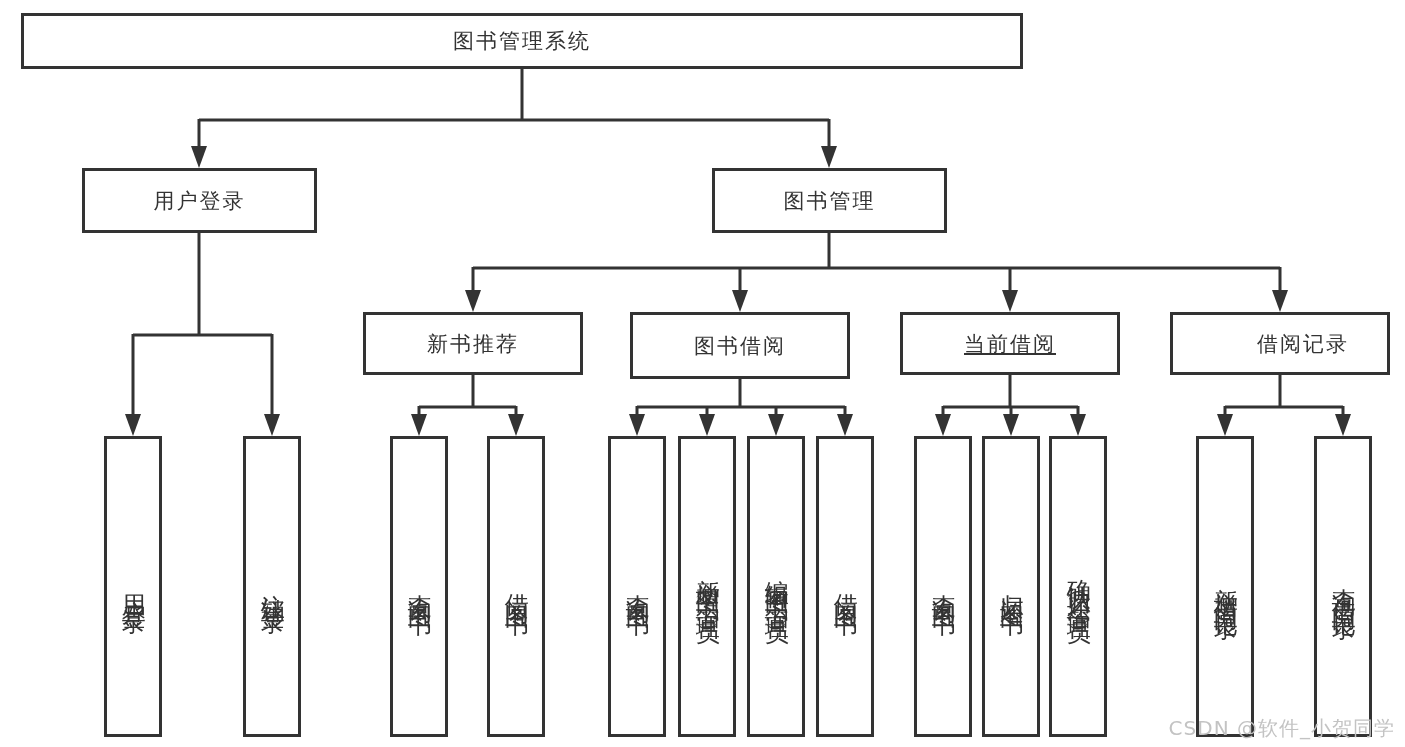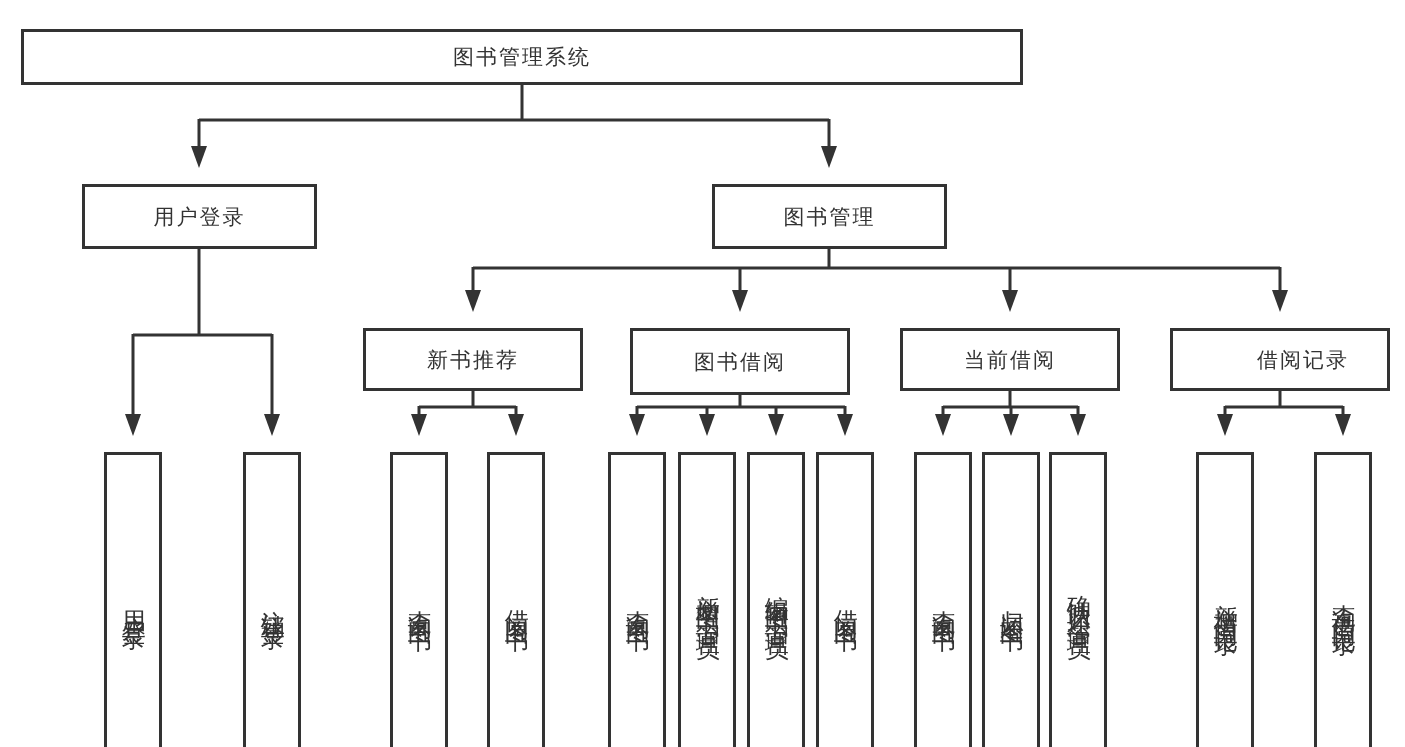--- a/index.html
+++ b/index.html
@@ -19,21 +19,20 @@
   }
   .box {
     position: absolute;
     background: #ffffff;
     border: 3px solid #333333;
     box-sizing: border-box;
     display: flex;
     align-items: center;
     justify-content: center;
     color: #333333;
-    margin-top: 16px;
   }
   .h-box {
     font-size: 21px;
     letter-spacing: 2px;
     white-space: nowrap;
   }
   .v-box {
     writing-mode: vertical-rl;
     text-orientation: mixed;
     font-size: 24px;
@@ -106,21 +105,21 @@
   <div class="box h-box" style="left:712px; top:168px; width:235px; height:65px;">
     <span>图书管理</span>
   </div>
 
   <div class="box h-box" style="left:363px; top:312px; width:220px; height:63px;">
     <span>新书推荐</span>
   </div>
   <div class="box h-box" style="left:630px; top:312px; width:220px; height:67px;">
     <span>图书借阅</span>
   </div>
-  <div class="box h-box" style="left:900px; top:312px; width:220px; height:63px;">
+  <div class="box h-box" style="left:900px; top:312px; width:220px; height:63px;text-decoration:underline;">
     <span>当前借阅</span>
   </div>
   <div class="box h-box" style="left:1170px; top:312px; width:220px; height:63px;padding-left:46px;">
     <span>借阅记录</span>
   </div>
 
   <div class="box v-box" style="left:104px; top:436px; width:58px; height:301px;">
     <span>用户登录</span>
   </div>
   <div class="box v-box" style="left:243px; top:436px; width:58px; height:301px;">
@@ -157,14 +156,15 @@
     <span>确认归还（管理员）</span>
   </div>
 
   <div class="box v-box" style="left:1196px; top:436px; width:58px; height:301px;">
     <span>新增借阅记录</span>
   </div>
   <div class="box v-box" style="left:1314px; top:436px; width:58px; height:301px;">
     <span>查询借阅记录</span>
   </div>
 
+  <div class="watermark">CSDN @软件_小贺同学</div>
 
 </div>
 
 </body></html>

